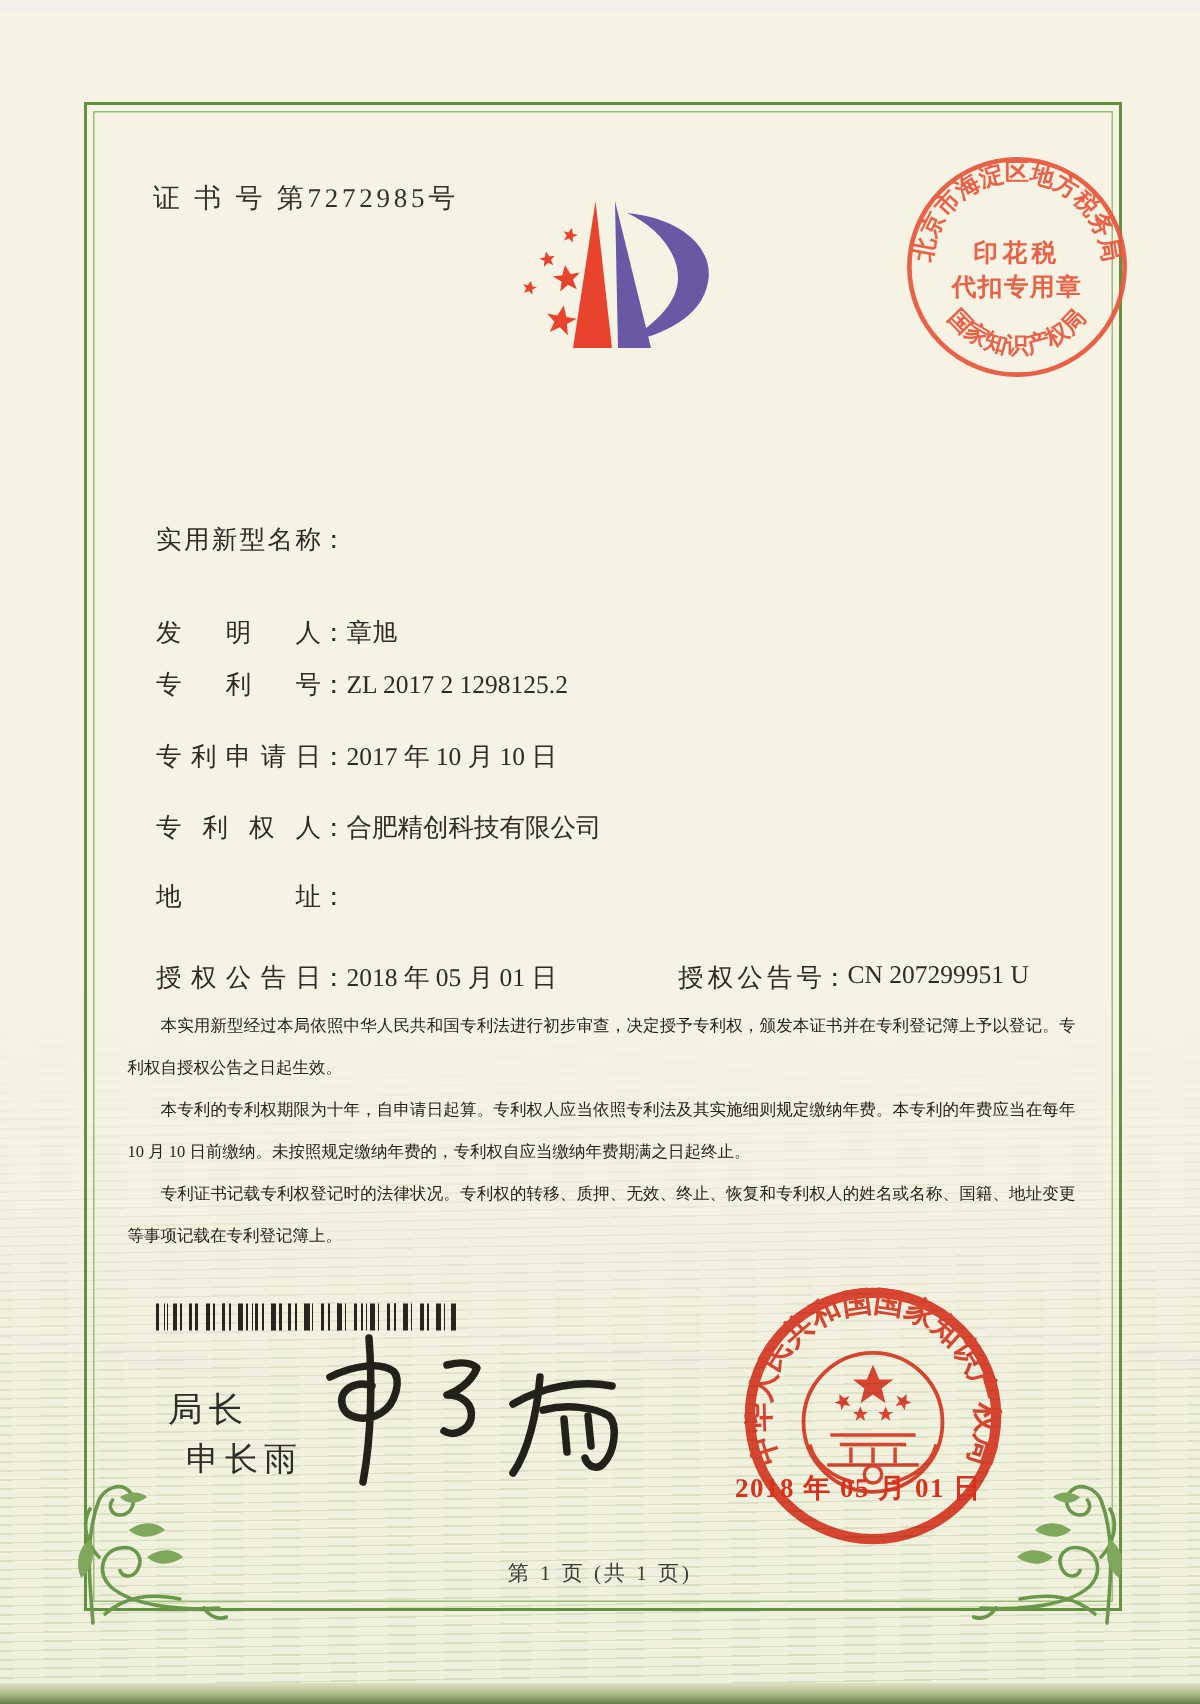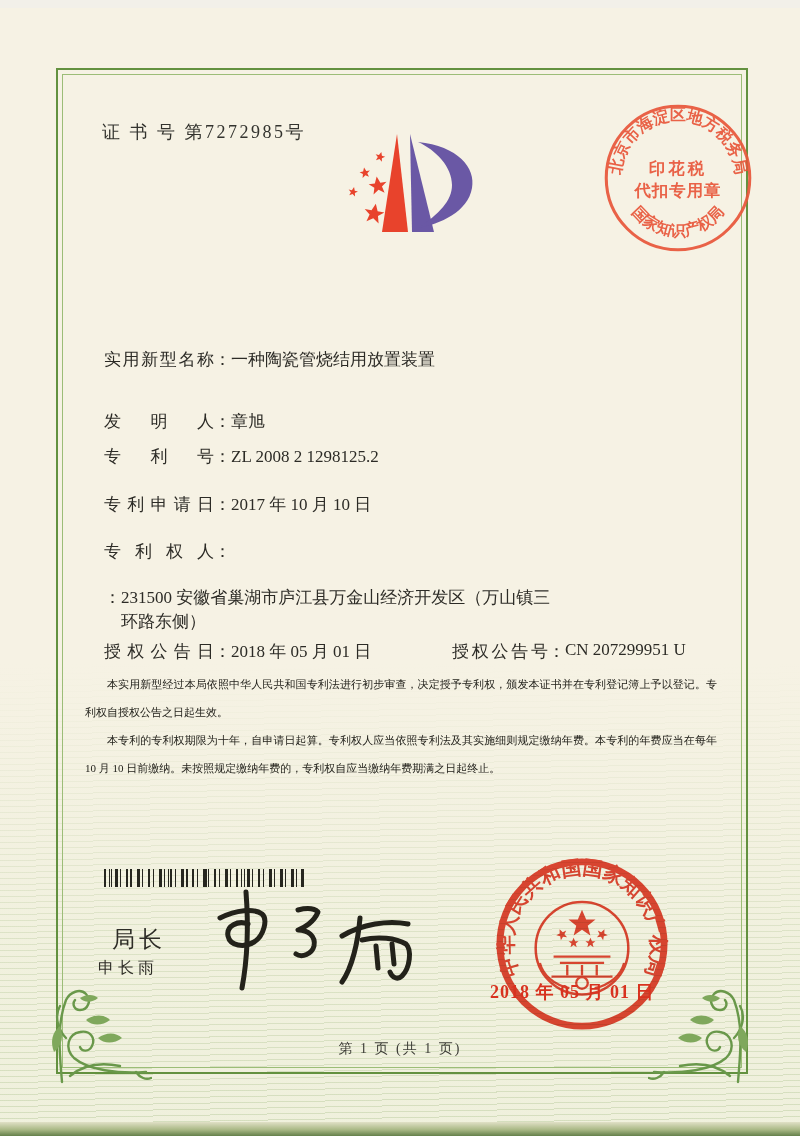--- a/index.html
+++ b/index.html
@@ -56,21 +56,21 @@
     font-size:11px;line-height:28px;color:#24231d;text-align:justify;
   }
   .body-text p{margin:0;text-indent:2em;}
   .barcode{
     position:absolute;left:104px;top:861px;width:200px;height:18px;
     background-image:
       repeating-linear-gradient(90deg,transparent 0 7px,#26261f 7px 8px,transparent 8px 19px),
       repeating-linear-gradient(90deg,#26261f 0 2px,transparent 2px 5px,#26261f 5px 6px,transparent 6px 11px,#26261f 11px 14px,transparent 14px 16px,#26261f 16px 17px,transparent 17px 22px);
   }
   .signer-title{position:absolute;left:112px;top:916px;font-size:23px;color:#2e2d27;letter-spacing:4px;}
-  .signer-name{position:absolute;left:98px;top:950px;font-size:16px;color:#2e2d27;letter-spacing:4px;}
+  .signer-name{position:absolute;left:124px;top:950px;font-size:22px;color:#2e2d27;letter-spacing:4px;}
   .signature{position:absolute;left:202px;top:876px;width:218px;height:112px;}
   .seal{position:absolute;left:482px;top:836px;width:200px;height:200px;mix-blend-mode:multiply;opacity:.93;}
   .seal-date{
     position:absolute;left:490px;top:972px;width:180px;
     font-size:18px;font-weight:bold;color:#d8321f;letter-spacing:1px;white-space:nowrap;
   }
   .footer{
     position:absolute;left:0;right:0;top:1032px;text-align:center;
     font-size:14px;color:#3c3c36;letter-spacing:2px;
   }
@@ -143,60 +143,61 @@
     <use href="#star5" transform="translate(43,43) scale(0.55) rotate(-10)" fill="#e8432c"></use>
     <use href="#star5" transform="translate(31,62) scale(0.50) rotate(12)" fill="#e8432c"></use>
     <use href="#star5" transform="translate(56,56) scale(0.95) rotate(-8)" fill="#e8432c"></use>
     <use href="#star5" transform="translate(52,84) scale(1.05) rotate(10)" fill="#e8432c"></use>
   </svg>
 
 
   <div class="frow" style="top:340px">
     <span class="flabel">实用新型名称</span>
       <span class="fcolon">：</span>
-      <span class="fvalue">一种陶瓷管烧结用放置装置</span>
   </div>
   <div class="frow" style="top:402px">
     <span class="flabel">发明人</span>
       <span class="fcolon">：</span>
       <span class="fvalue">章旭</span>
   </div>
   <div class="frow" style="top:437px">
     <span class="flabel">专利号</span>
       <span class="fcolon">：</span>
-      <span class="fvalue">ZL 2008 2 1298125.2</span>
+      <span class="fvalue">ZL 2017 2 1298125.2</span>
   </div>
   <div class="frow" style="top:485px">
     <span class="flabel">专利申请日</span>
       <span class="fcolon">：</span>
       <span class="fvalue">2017 年 10 月 10 日</span>
   </div>
   <div class="frow" style="top:532px">
     <span class="flabel">专利权人</span>
       <span class="fcolon">：</span>
+      <span class="fvalue">合肥精创科技有限公司</span>
   </div>
   <div class="frow" style="top:578px">
-      <span class="fcolon">：</span>
-      <span class="fvalue" style="max-width:430px">231500 安徽省巢湖市庐江县万金山经济开发区（万山镇三环路东侧）</span>
+    <span class="flabel">地址</span>
+      <span class="fcolon">：</span>
   </div>
 
   <div class="grant-left">
     <span class="flabel">授权公告日</span>
       <span class="fcolon">：</span>
       <span class="fvalue">2018 年 05 月 01 日</span>
   </div>
   <div class="grant-right">
     <span class="flabel">授权公告号</span>
       <span class="fcolon">：</span>
       <span class="fvalue">CN 207299951 U</span>
   </div>
 
   <div class="body-text">
     <p>本实用新型经过本局依照中华人民共和国专利法进行初步审查，决定授予专利权，颁发本证书并在专利登记簿上予以登记。专利权自授权公告之日起生效。</p>
     <p>本专利的专利权期限为十年，自申请日起算。专利权人应当依照专利法及其实施细则规定缴纳年费。本专利的年费应当在每年 10 月 10 日前缴纳。未按照规定缴纳年费的，专利权自应当缴纳年费期满之日起终止。</p>
+    <p>专利证书记载专利权登记时的法律状况。专利权的转移、质押、无效、终止、恢复和专利权人的姓名或名称、国籍、地址变更等事项记载在专利登记簿上。</p>
   </div>
 
   <div class="barcode"></div>
 
   <div class="signer-title">局长</div>
   <div class="signer-name">申长雨</div>
 
   <svg class="signature" viewBox="0 0 218 112">
     <g fill="none" stroke="#23221a" stroke-width="5" stroke-linecap="round" stroke-linejoin="round">
       <path d="M18,34 C34,26 52,24 60,30 C66,35 62,52 52,58 C42,64 28,62 26,52 C24,42 36,36 46,40"></path>

